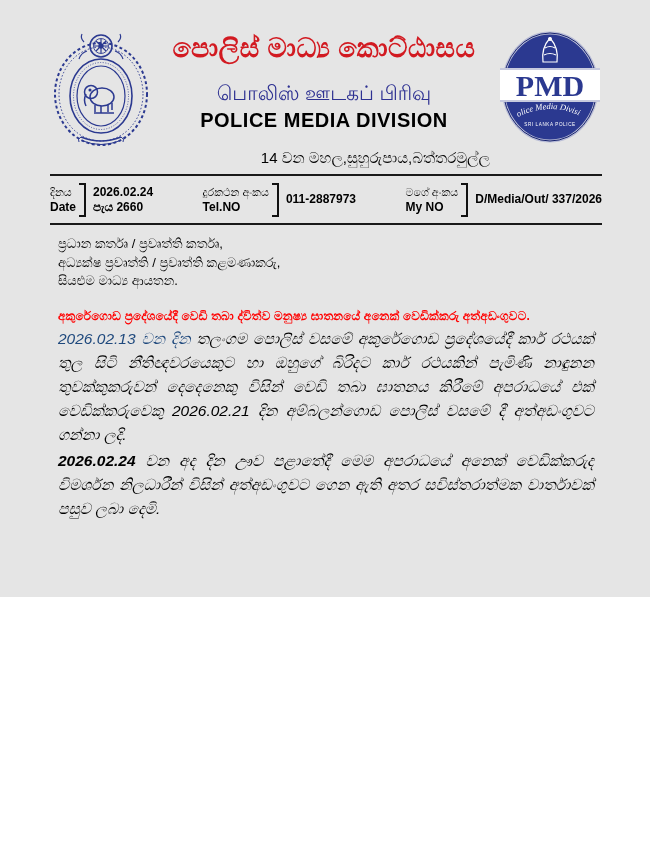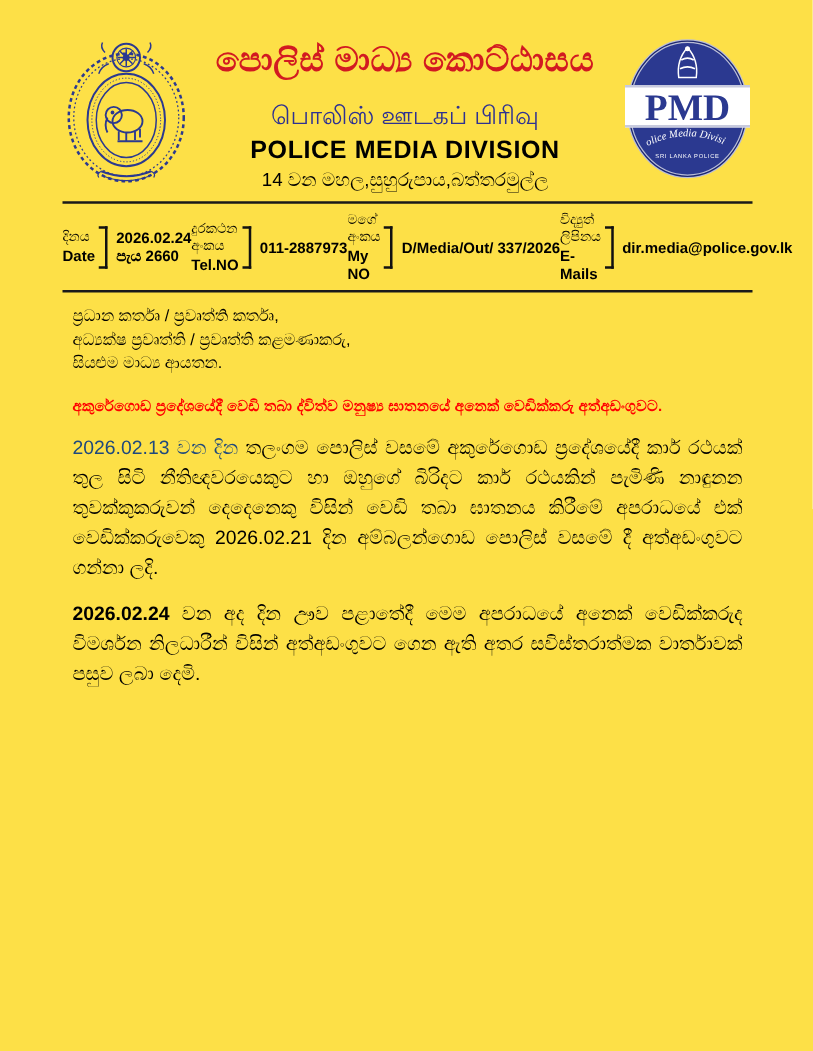--- a/index.html
+++ b/index.html
@@ -4,30 +4,30 @@
 <style>
   * { margin: 0; padding: 0; box-sizing: border-box; }
   html, body { background: #fff; }
   body {
     width: 650px; height: 841px;
     font-family: "Liberation Sans", "DejaVu Sans", sans-serif;
     color: #111;
     position: relative;
     overflow: hidden;
   }
-  .page { width: 650px; height: 841px; background: #fde047; padding: 20px 48px 0 50px; }
+  .page { width: 650px; height: 597px; background: #e5e5e5; padding: 20px 48px 0 50px; }
 
   
   .letterhead { display: flex; align-items: flex-start; justify-content: space-between; }
   .crest-wrap { width: 108px; padding-top: 4px; flex: 0 0 auto; }
   .titles { flex: 1 1 auto; text-align: center; padding-top: 14px; }
   .title-si { font-size: 27px; font-weight: bold; color: #d21a21; letter-spacing: 0.5px; line-height: 1.1; }
   .title-ta { font-size: 20px; color: #2e3192; margin-top: 18px; line-height: 1.1; }
   .title-en { font-size: 20px; font-weight: bold; color: #000; margin-top: 5px; letter-spacing: 0.5px; line-height: 1.1; }
-  .addr-si  { font-size: 15px; color: #000; margin-top: 6px; line-height: 1.1; }
+  .addr-si  { font-size: 15px; color: #000; margin-top: 19px; line-height: 1.1; text-align: right; }
   .pmd-wrap { width: 112px; padding-top: 10px; flex: 0 0 auto; display: flex; justify-content: flex-end; }
 
   .rule { border: none; border-top: 2px solid #1a1a1a; margin: 0; }
   .rule-top { margin-top: 8px; }
   .rule-bottom { }
 
   
   .info-bar { display: flex; align-items: center; justify-content: space-between; padding: 7px 0 6px 0; }
   .info-group { display: flex; align-items: center; }
   .info-labels { text-align: left; }
@@ -38,21 +38,21 @@
   .info-value .v2 { font-weight: 600; }
 
   
   .body-text { padding: 10px 8px 0 8px; }
   .recipients p { font-size: 13px; line-height: 1.42; color: #000; }
   .headline {
     margin-top: 16px;
     font-size: 12px; font-weight: bold; color: #ff0000;
     text-align: justify; line-height: 1.5; letter-spacing: 0.2px;
   }
-  .para { margin-top: 13px; font-size: 15.5px; color: #000; text-align: justify; line-height: 1.55; }
+  .para { margin-top: 2px; font-size: 15.5px; color: #000; text-align: justify; line-height: 1.55; font-style: italic; }
   .lead-blue { color: #1f497d; }
   .lead-bold { font-weight: bold; }
   .signature { margin-top: 46px; font-size: 15px; color: #000; }
 
   
   svg { display: block; }
 </style>
 </head>
 <body>
 
@@ -164,28 +164,20 @@
 
     <div class="info-group">
       <div class="info-labels">
         <div class="lbl-si">මගේ අංකය</div>
         <div class="lbl-en">My NO</div>
       </div>
       <div class="bracket"></div>
       <div class="info-value">D/Media/Out/ 337/2026</div>
     </div>
 
-    <div class="info-group">
-      <div class="info-labels">
-        <div class="lbl-si">විද්‍යුත් ලිපිනය</div>
-        <div class="lbl-en">E-Mails</div>
-      </div>
-      <div class="bracket"></div>
-      <div class="info-value">dir.media@police.gov.lk</div>
-    </div>
   </div>
 
   <hr class="rule rule-bottom">
 
   <div class="body-text">
 
     <div class="recipients">
       <p>ප්‍රධාන කර්තෘ / ප්‍රවෘත්ති කර්තෘ,</p>
       <p>අධ්‍යක්ෂ ප්‍රවෘත්ති / ප්‍රවෘත්ති කළමණාකරු,</p>
       <p>සියළුම මාධ්‍ය ආයතන.</p>

